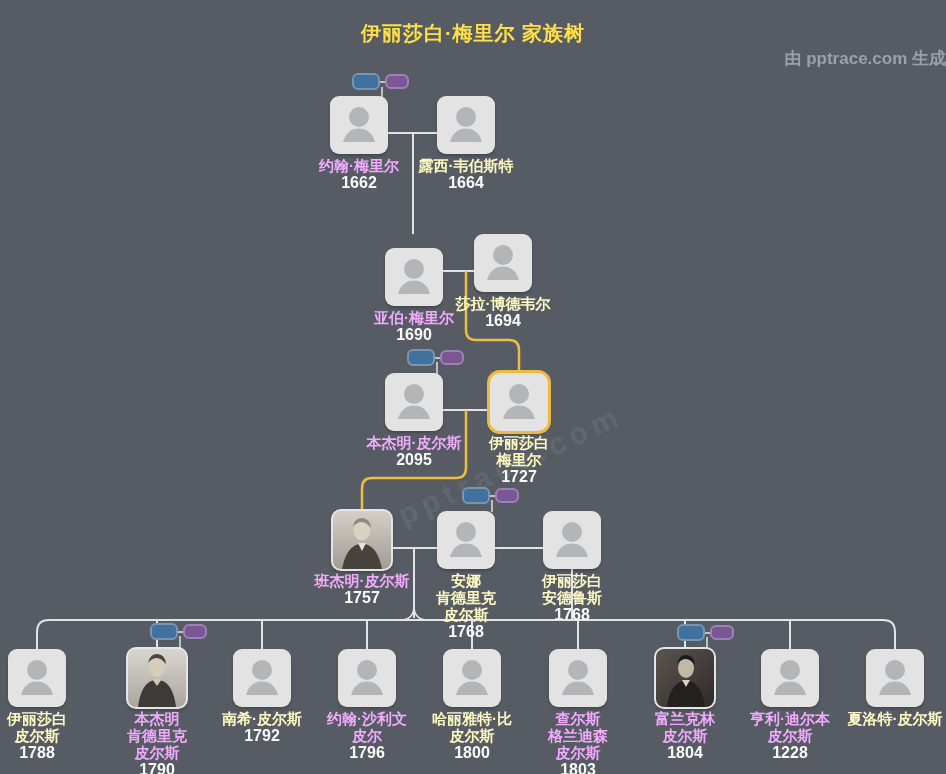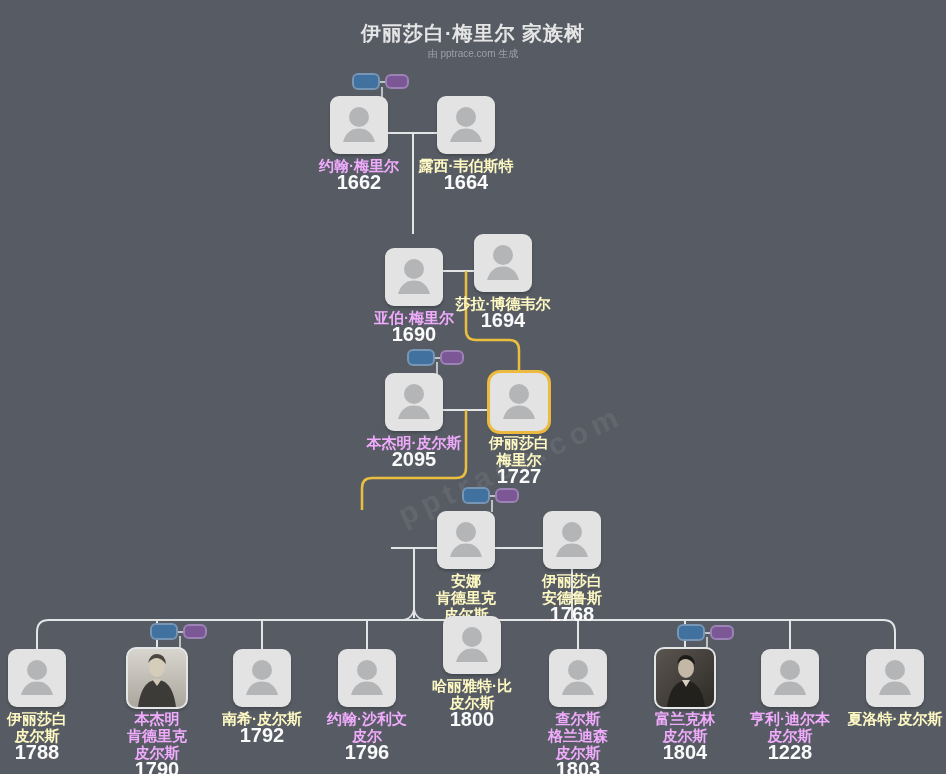--- a/index.html
+++ b/index.html
@@ -1,42 +1,42 @@
 <!DOCTYPE html>
 <html><head>
 <meta charset="utf-8">
 <style>
   html,body{margin:0;padding:0;background:#575c64;}
   .stage{position:relative;width:946px;height:774px;background:#575c64;overflow:hidden;
          font-family:"Liberation Sans","DejaVu Sans",sans-serif;}
   
   .title{position:absolute;top:20px;left:0;right:0;text-align:center;
-         font-size:20px;font-weight:700;color:#e5e5e5;letter-spacing:1px;}
-  .subtitle{position:absolute;top:47px;left:0;right:0;text-align:center;
-            font-size:10px;color:#9ba1a8;}
+         font-size:20px;font-weight:700;color:#fde047;letter-spacing:1px;}
+  .subtitle{position:absolute;top:47px;left:0;right:0;text-align:right;
+            font-size:17px;color:#9ba1a8;font-weight:bold;}
   
   .watermark{position:absolute;left:400px;top:500px;width:340px;
              transform:rotate(-25deg);transform-origin:left center;
              font-size:30px;font-weight:700;letter-spacing:6px;
              color:rgba(255,255,255,0.07);pointer-events:none;}
   
   svg.lines{position:absolute;left:0;top:0;}
   
   .person{position:absolute;width:58px;height:58px;}
   .card{position:absolute;inset:0;background:#e3e3e4;border-radius:9px;
         box-shadow:0 2px 3px rgba(0,0,0,0.22);overflow:hidden;}
   .person.hl .card{box-shadow:0 0 0 3px #ecba3e,0 2px 4px rgba(0,0,0,0.28);border-radius:10px;}
   .card svg{display:block;width:100%;height:100%;}
   .card.photo{border:2px solid #e4e5e6;inset:-2px;border-radius:10px;}
   .plabel{position:absolute;top:61px;left:50%;transform:translateX(-50%);
           width:150px;text-align:center;line-height:17px;}
   .nm{font-size:15px;font-weight:700;white-space:pre-line;}
   .person.male .nm{color:#f0abfc;}
   .person.female .nm{color:#fef9c3;}
-  .yr{font-size:20px;font-weight:600;color:#fafafa;}
+  .yr{font-size:16px;font-weight:600;color:#fafafa;}
   
   .union{position:absolute;display:flex;align-items:center;height:17px;}
   .union .pill-b{width:28px;height:17px;background:#41719e;border:2px solid #7795b5;
                  border-radius:6px;box-sizing:border-box;}
   .union .pill-p{width:24px;height:15px;background:#7b5795;border:2px solid #9d82b6;
                  border-radius:6px;box-sizing:border-box;}
   .union .link{width:5px;height:2px;background:#bfc2c4;}
   .union .stem{position:absolute;width:2px;background:#bfc2c4;}
 </style>
 </head>
@@ -172,20 +172,41 @@
           <path d="M13 46 C16 35 23 32.5 29 32.5 C35 32.5 42 35 45 46 Z" fill="#b4b5b7"></path>
         </svg>
     </div>
     <div class="plabel">
       <div class="nm">伊丽莎白
 梅里尔</div>
       <div class="yr">1727</div>
     </div>
   </div>
 
+  <div class="person male" style="left:333px;top:511px">
+    <div class="card photo">
+      <svg viewBox="0 0 58 58">
+        <defs>
+            <linearGradient id="pg1" x1="0" y1="0" x2="0" y2="1">
+          <stop offset="0" stop-color="#d4d0c7"></stop>
+              <stop offset="1" stop-color="#a09c93"></stop>
+            </linearGradient>
+          </defs>
+        <rect width="58" height="58" fill="url(#pg1)"></rect>
+        <ellipse cx="29" cy="19" rx="8.5" ry="10.5" fill="#d9d1c2"></ellipse>
+        <path d="M20 16 Q21 7 29 7 Q37 7 38 17 Q33 11 29 11 Q24 11 20 16 Z" fill="#8f8b83"></path>
+        <path d="M9 58 C13 38 21 33 29 33 C37 33 45 38 49 58 Z" fill="#47423b"></path>
+        <path d="M25 32 L29 40 L33 32 Z" fill="#e9e3d4"></path>
+      </svg>
+    </div>
+    <div class="plabel">
+      <div class="nm">班杰明·皮尔斯</div>
+      <div class="yr">1757</div>
+    </div>
+  </div>
   <div class="person female" style="left:437px;top:511px">
     <div class="card">
       <svg viewBox="0 0 58 58">
           <circle cx="29" cy="21" r="10" fill="#b4b5b7"></circle>
           <path d="M13 46 C16 35 23 32.5 29 32.5 C35 32.5 42 35 45 46 Z" fill="#b4b5b7"></path>
         </svg>
     </div>
     <div class="plabel">
       <div class="nm">安娜
 肯德里克
@@ -261,21 +282,21 @@
           <circle cx="29" cy="21" r="10" fill="#b4b5b7"></circle>
           <path d="M13 46 C16 35 23 32.5 29 32.5 C35 32.5 42 35 45 46 Z" fill="#b4b5b7"></path>
         </svg>
     </div>
     <div class="plabel">
       <div class="nm">约翰·沙利文
 皮尔</div>
       <div class="yr">1796</div>
     </div>
   </div>
-  <div class="person female" style="left:443px;top:616px">
+  <div class="person female" style="left:443px;top:649px">
     <div class="card">
       <svg viewBox="0 0 58 58">
           <circle cx="29" cy="21" r="10" fill="#b4b5b7"></circle>
           <path d="M13 46 C16 35 23 32.5 29 32.5 C35 32.5 42 35 45 46 Z" fill="#b4b5b7"></path>
         </svg>
     </div>
     <div class="plabel">
       <div class="nm">哈丽雅特·比
 皮尔斯</div>
       <div class="yr">1800</div>

